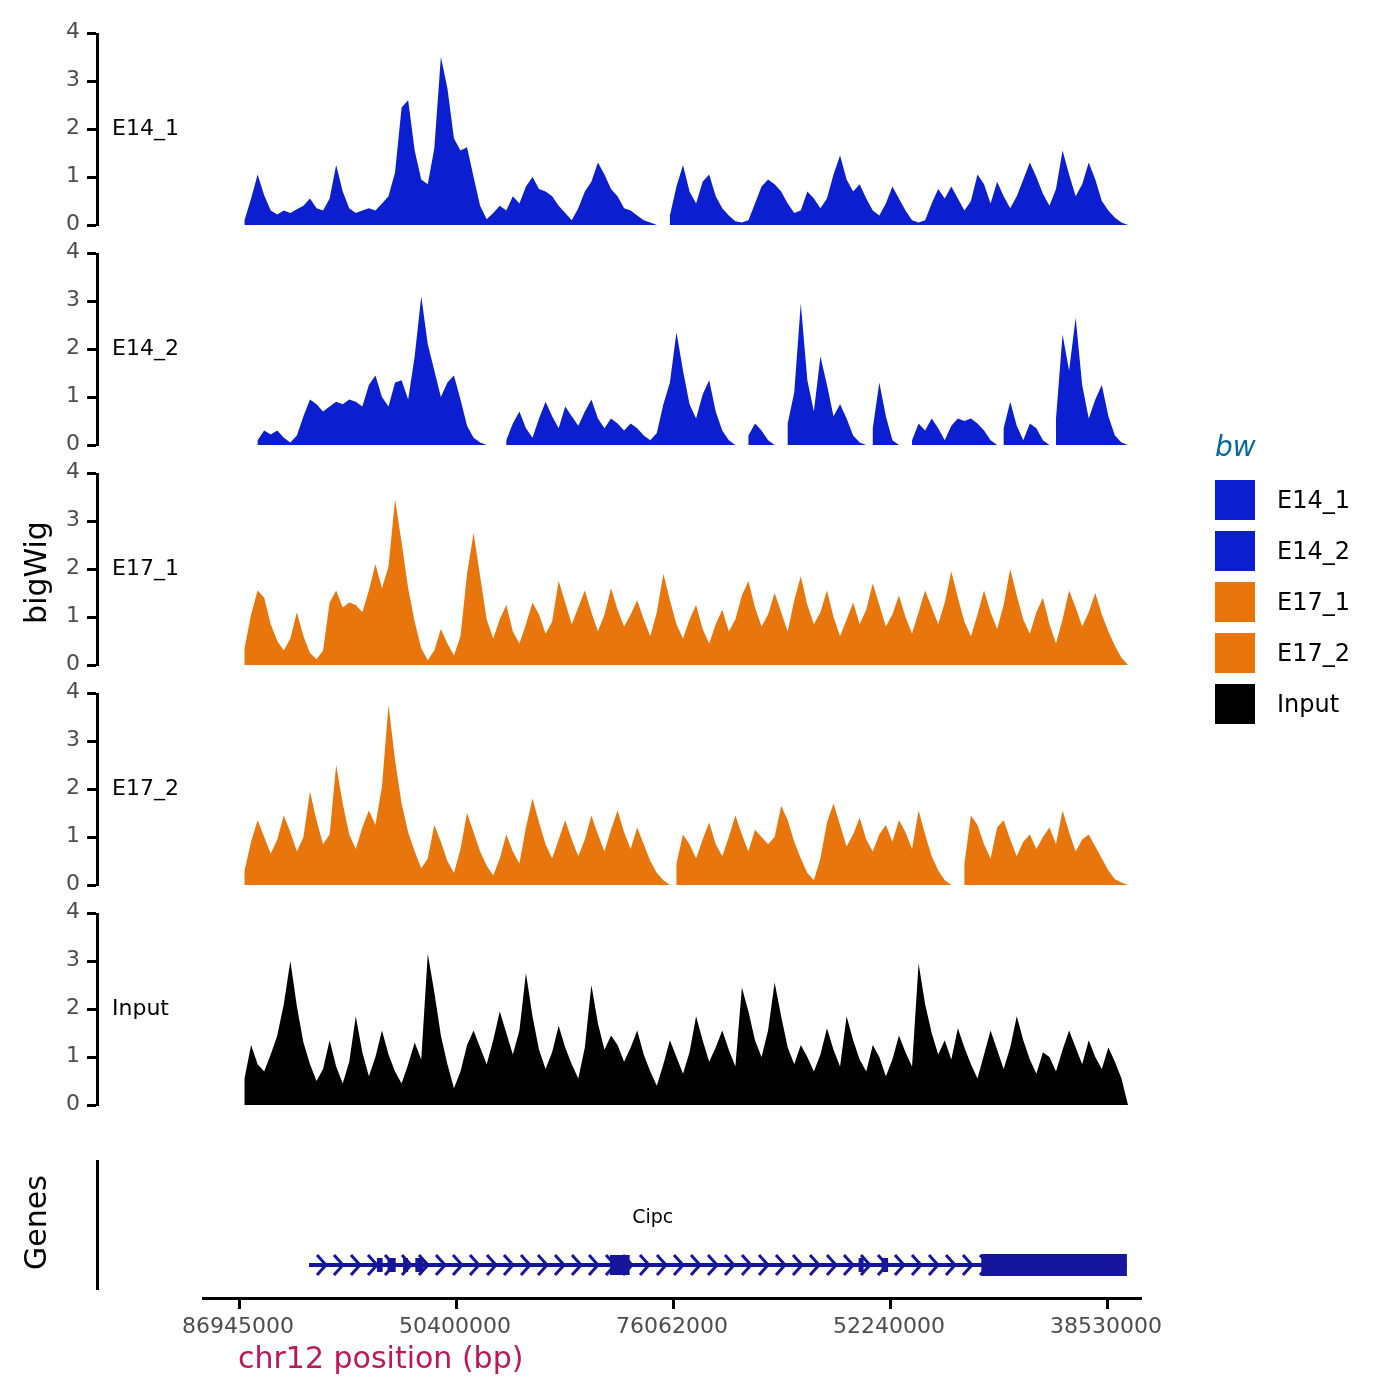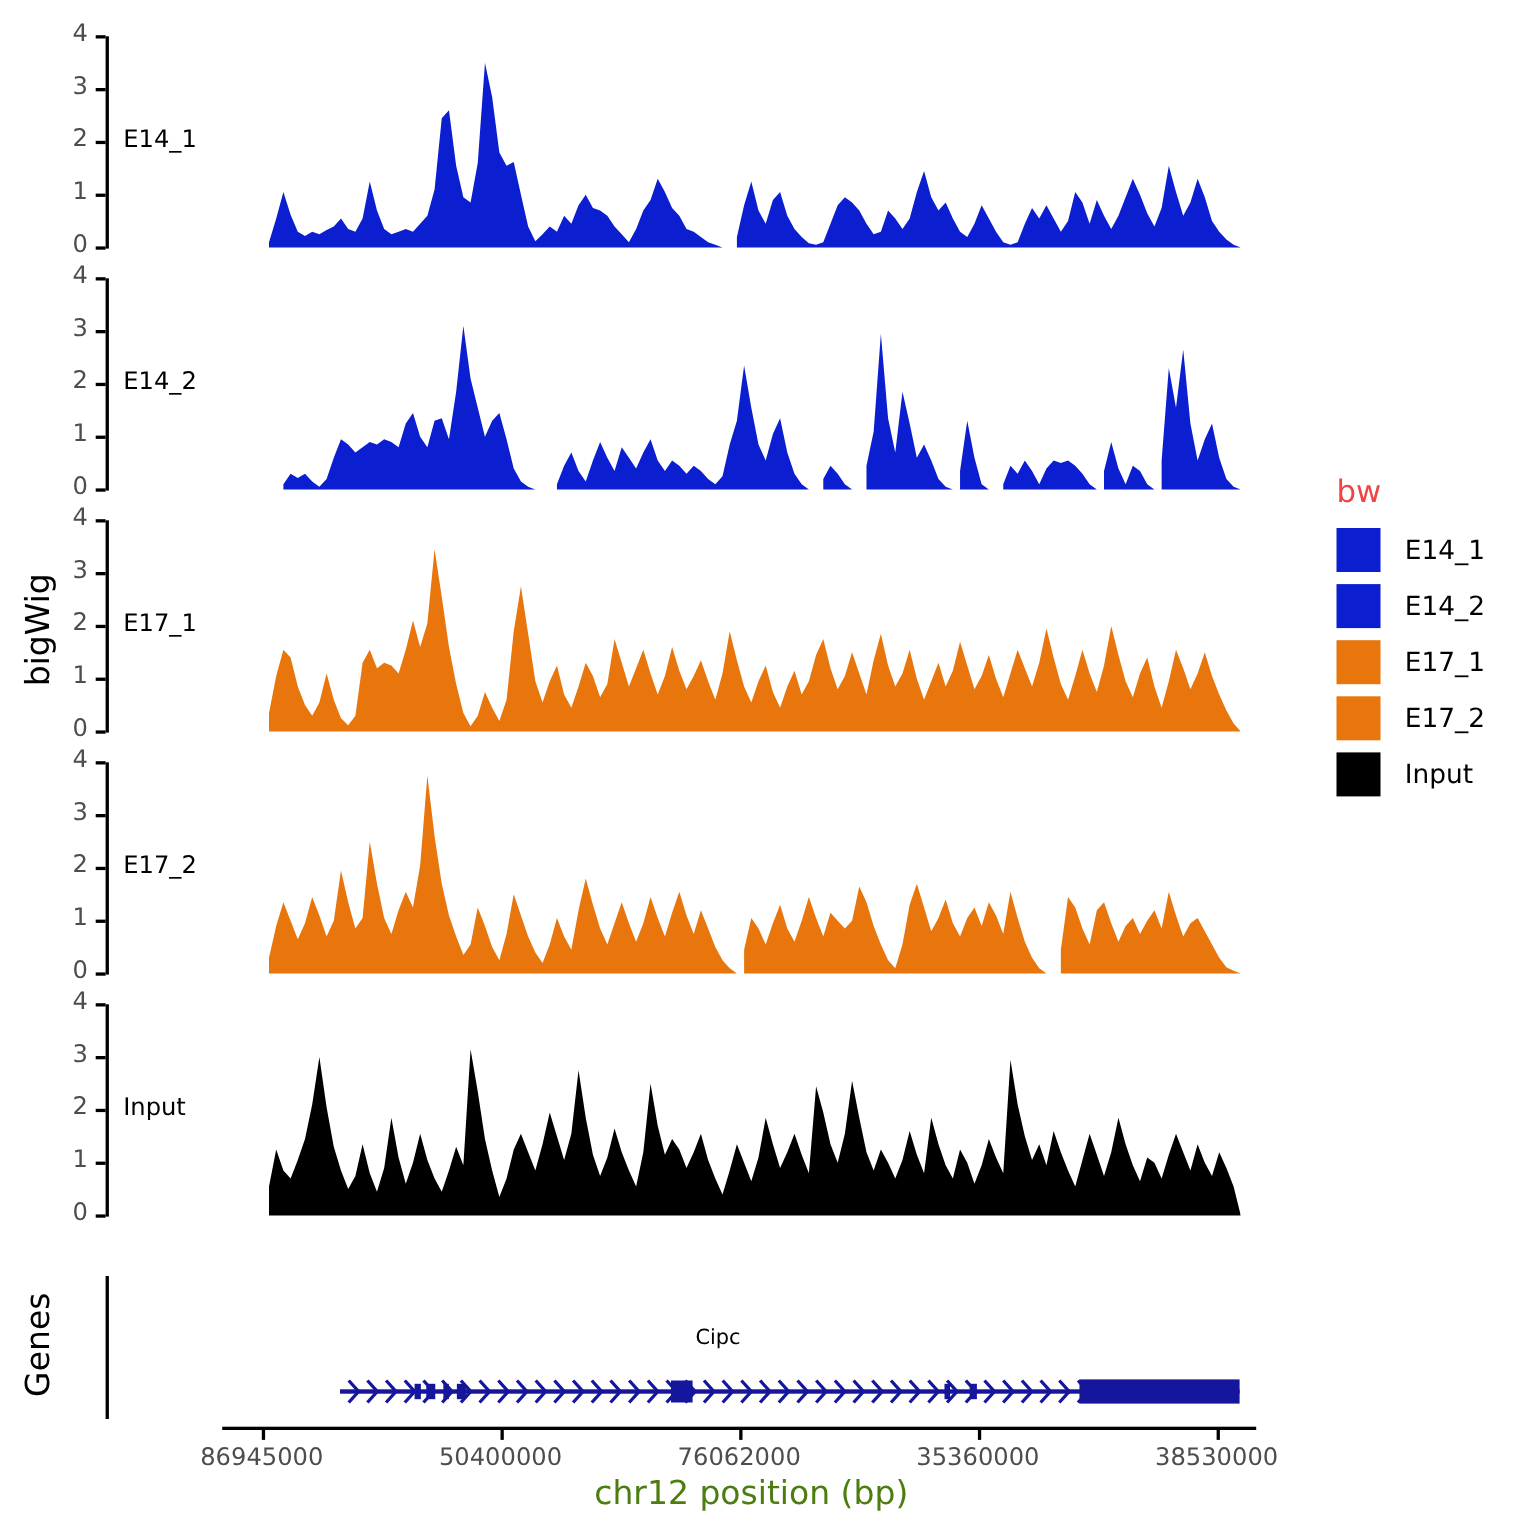--- a/index.html
+++ b/index.html
@@ -9,22 +9,22 @@
   .axis-title-y{
     position:absolute;
     font-size:30px;color:#000;
     transform:rotate(-90deg);
     transform-origin:50% 50%;
     white-space:nowrap;
     text-align:center;
   }
   .axis-title-x{
     position:absolute;
-    font-size:30px;color:#4d7c0f;
-    text-align:center;white-space:nowrap;
+    font-size:30px;color:#be185d;
+    white-space:nowrap;
   }
   .tick-label-y{
     position:absolute;
     font-size:22px;color:#4d4d4d;
     text-align:right;white-space:nowrap;
   }
   .tick-label-x{
     position:absolute;
     font-size:22px;color:#4d4d4d;
     text-align:center;white-space:nowrap;
@@ -33,21 +33,21 @@
     position:absolute;
     font-size:22px;color:#000;white-space:nowrap;
   }
   .axis-line{position:absolute;background:#000;}
   .tick-mark{position:absolute;background:#000;}
 
   .panel{position:absolute;overflow:hidden;}
   .panel svg{display:block;}
 
   .legend-title{
-    position:absolute;font-size:28px;color:#ef4444;white-space:nowrap;
+    position:absolute;font-size:28px;color:#0369a1;white-space:nowrap;font-style:italic;
   }
   .legend-key{position:absolute;width:40px;height:40px;}
   .legend-label{
     position:absolute;font-size:24px;color:#000;white-space:nowrap;
   }
 
   .gene-name{
     position:absolute;font-size:19px;color:#000;
     text-align:center;white-space:nowrap;
   }
@@ -211,21 +211,21 @@
 
   <div id="xaxis-host">
       <div class="axis-line" style="left: 202px; top: 1297px; width: 940px; height: 3px;"></div>
       <div class="tick-mark" style="left: 238px; top: 1300px; width: 3px; height: 9px;"></div>
       <div class="tick-label-x" style="left: 138px; top: 1313px; width: 200px;">86945000</div>
       <div class="tick-mark" style="left: 455px; top: 1300px; width: 3px; height: 9px;"></div>
       <div class="tick-label-x" style="left: 355px; top: 1313px; width: 200px;">50400000</div>
       <div class="tick-mark" style="left: 672px; top: 1300px; width: 3px; height: 9px;"></div>
       <div class="tick-label-x" style="left: 572px; top: 1313px; width: 200px;">76062000</div>
       <div class="tick-mark" style="left: 889px; top: 1300px; width: 3px; height: 9px;"></div>
-      <div class="tick-label-x" style="left: 789px; top: 1313px; width: 200px;">35360000</div>
+      <div class="tick-label-x" style="left: 789px; top: 1313px; width: 200px;">52240000</div>
       <div class="tick-mark" style="left: 1106px; top: 1300px; width: 3px; height: 9px;"></div>
       <div class="tick-label-x" style="left: 1006px; top: 1313px; width: 200px;">38530000</div>
     </div>
 
   <div class="legend-title" style="left:1215px;top:430px;">bw</div>
   <div id="legend-host">
       <div class="legend-key" style="left: 1215px; top: 480px; background: rgb(11, 31, 208);"></div>
       <div class="legend-label" style="left: 1277px; top: 486px;">E14_1</div>
       <div class="legend-key" style="left: 1215px; top: 531px; background: rgb(11, 31, 208);"></div>
       <div class="legend-label" style="left: 1277px; top: 537px;">E14_2</div>

